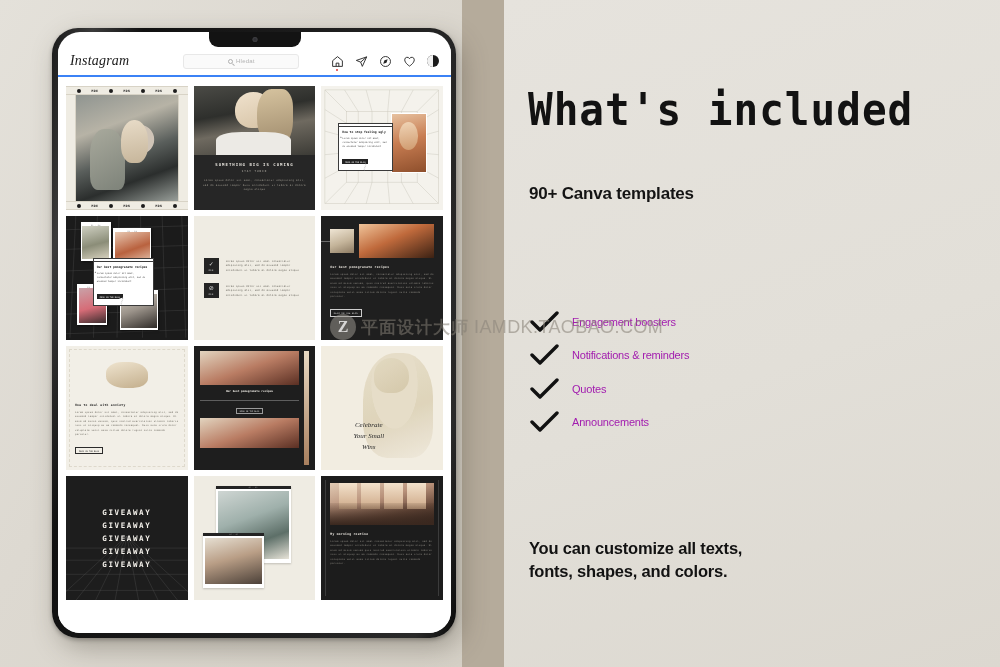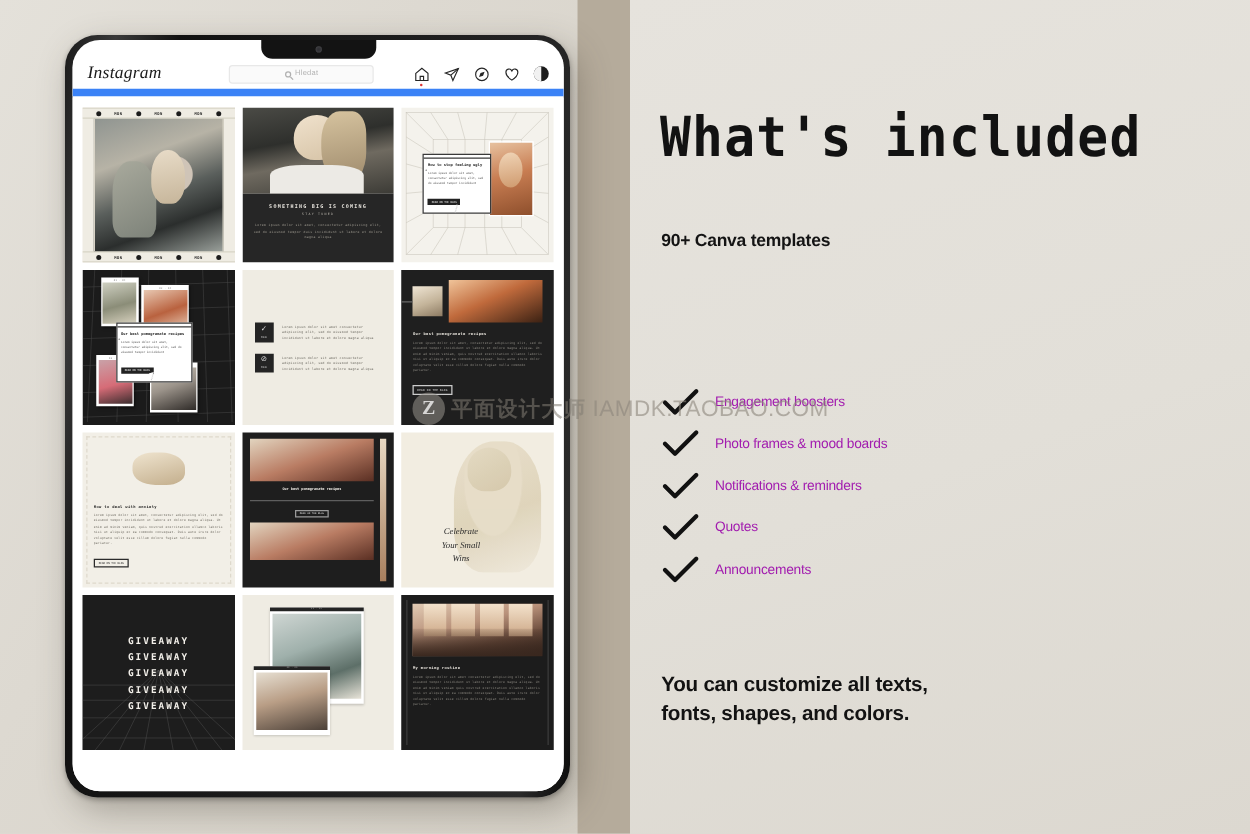--- a/index.html
+++ b/index.html
@@ -47,21 +47,21 @@
   }
   .notch-cam {
     position:absolute; left:50%; top:5px; transform:translateX(-50%);
     width:5px; height:5px; border-radius:50%;
     background:#2e2e33; box-shadow:inset 0 0 2px #555;
   }
 
   
   .ig-header {
     position:absolute; left:0; top:15px; right:0; height:30px;
-    background:#fff; border-bottom:6px solid #3b82f6;
+    background:#fff; border-bottom:2px solid #3b82f6;
     display:flex; align-items:center; padding:0 12px;
     z-index:10;
   }
   .ig-logo {
     font-family:"Liberation Serif", serif;
     font-style:italic; font-size:14px; font-weight:400; color:#1a1a1a;
     letter-spacing:.2px; flex:0 0 auto;
   }
   .ig-search {
     width:116px; height:15px; margin-left:54px;
@@ -234,21 +234,21 @@
   .headline {
     position:absolute; left:0; top:84px;
     font-family:"DejaVu Sans Mono", monospace;
     font-weight:700; font-size:41px; letter-spacing:1px; color:#121212;
     white-space:nowrap;
     transform:scaleY(1.08);
     transform-origin:left top;
   }
   .sub-bold {
     position:absolute; left:1px; top:184px;
-    font-size:14px; font-weight:700; color:#141414; letter-spacing:-.2px;
+    font-size:17px; font-weight:700; color:#141414; letter-spacing:-.2px;
   }
   .sub-lines { position:absolute; left:1px; top:220px; }
   .sub-lines div { font-size:15.5px; color:#1d1d1d; line-height:1.45; letter-spacing:-.1px; }
 
   .checklist { position:absolute; left:2px; top:305px; }
   .check-row { display:flex; align-items:center; height:33.5px; }
   .check-mark { width:42px; flex:0 0 42px; display:flex; align-items:center; }
   .check-mark svg { display:block; }
   .check-label { font-size:11px; color:#a21caf; letter-spacing:-.2px; }
 
@@ -567,28 +567,20 @@
           </svg>
       </span>
       <span class="check-label">Engagement boosters</span>
     </div>
     <div class="check-row">
       <span class="check-mark">
         <svg width="29" height="22" viewBox="0 0 29 22">
             <path d="M2 11 L10 19 L27 2" fill="none" stroke="#111" stroke-width="3.4" stroke-linecap="round" stroke-linejoin="round"></path>
           </svg>
       </span>
-      <span class="check-label">Photo frames &amp; mood boards</span>
-    </div>
-    <div class="check-row">
-      <span class="check-mark">
-        <svg width="29" height="22" viewBox="0 0 29 22">
-            <path d="M2 11 L10 19 L27 2" fill="none" stroke="#111" stroke-width="3.4" stroke-linecap="round" stroke-linejoin="round"></path>
-          </svg>
-      </span>
       <span class="check-label">Notifications &amp; reminders</span>
     </div>
     <div class="check-row">
       <span class="check-mark">
         <svg width="29" height="22" viewBox="0 0 29 22">
             <path d="M2 11 L10 19 L27 2" fill="none" stroke="#111" stroke-width="3.4" stroke-linecap="round" stroke-linejoin="round"></path>
           </svg>
       </span>
       <span class="check-label">Quotes</span>
     </div>

